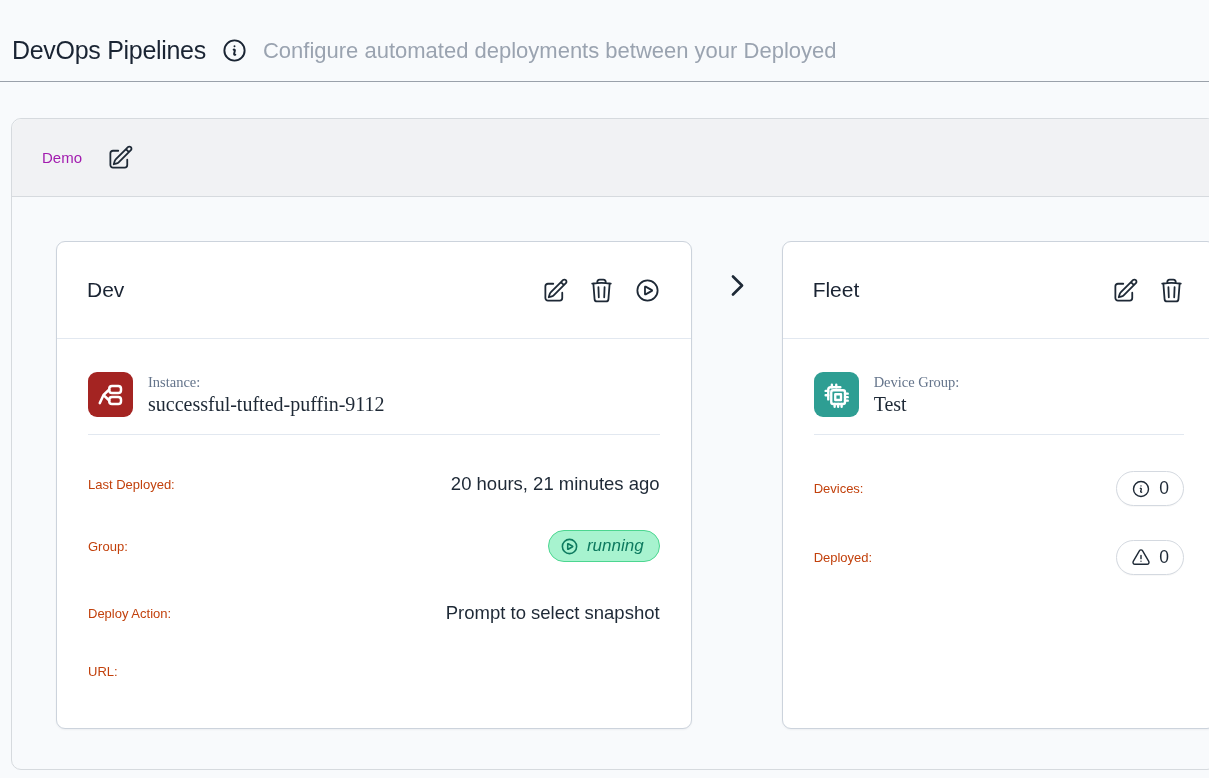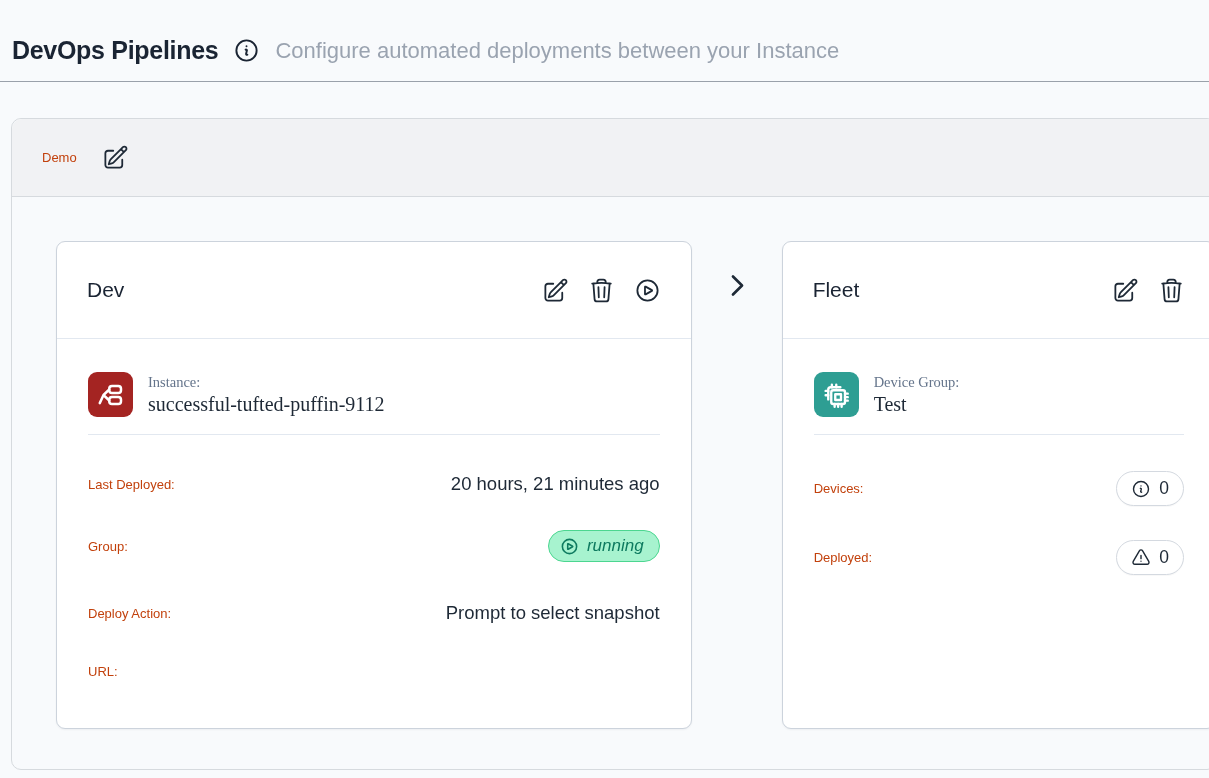--- a/index.html
+++ b/index.html
@@ -11,21 +11,21 @@
     font-family: "Liberation Sans", "DejaVu Sans", sans-serif;
     color: #1e2936;
   }
   
   .page-header {
     display: flex; align-items: center;
     padding: 20px 12px 0 12px;
     height: 81px;
   }
   .page-title {
-    font-size: 25px; font-weight: 700; color: #1a2433;
+    font-size: 25px; font-weight: 400; color: #1a2433;
     margin: 0; letter-spacing: -0.3px;
   }
   .info-btn {
     background: none; border: none; padding: 0; margin: 0 0 0 15px;
     width: 27px; height: 27px; cursor: pointer; color: #1a2433;
     display: inline-flex; align-items: center; justify-content: center;
   }
   .info-btn svg { width: 27px; height: 27px; }
   .page-subtitle {
     margin-left: 15px;
@@ -42,21 +42,21 @@
     background: #f8fafc;
   }
   .panel-header {
     height: 78px;
     display: flex; align-items: center;
     padding: 0 30px;
     background: #f1f2f4;
     border-bottom: 1px solid #d6dade;
     border-radius: 10px 10px 0 0;
   }
-  .panel-title { font-size: 13px; color: #c2410c; }
+  .panel-title { font-size: 15px; color: #a21caf; }
   .icon-btn {
     background: none; border: none; padding: 0; cursor: pointer;
     color: #1e2936; display: inline-flex; align-items: center; justify-content: center;
   }
   .icon-btn svg { width: 27px; height: 27px; }
   .panel-header .icon-btn { margin-left: 25px; }
   .panel-body {
     display: flex; align-items: flex-start;
     padding: 44px 0 40px 44px;
   }
@@ -134,21 +134,21 @@
 </head>
 <body>
 
 <header class="page-header">
   <h1 class="page-title">DevOps Pipelines</h1>
   <button class="info-btn" title="Info">
     <svg viewBox="0 0 24 24" fill="none" stroke="currentColor" stroke-width="1.7" stroke-linecap="round" stroke-linejoin="round">
       <path d="m11.25 11.25.041-.02a.75.75 0 0 1 1.063.852l-.708 2.836a.75.75 0 0 0 1.063.853l.041-.021M21 12a9 9 0 1 1-18 0 9 9 0 0 1 18 0Zm-9-3.75h.008v.008H12v-.008Z"></path>
     </svg>
   </button>
-  <span class="page-subtitle">Configure automated deployments between your Instance</span>
+  <span class="page-subtitle">Configure automated deployments between your Deployed</span>
 </header>
 <hr class="page-divider">
 
 <section class="panel">
   <div class="panel-header">
     <span class="panel-title">Demo</span>
     <button class="icon-btn" title="Edit pipeline">
       <svg viewBox="0 0 24 24" fill="none" stroke="currentColor" stroke-width="1.6" stroke-linecap="round" stroke-linejoin="round">
         <path d="m16.862 4.487 1.687-1.688a1.875 1.875 0 1 1 2.652 2.652L10.582 16.07a4.5 4.5 0 0 1-1.897 1.13L6 18l.8-2.685a4.5 4.5 0 0 1 1.13-1.897l8.932-8.931Zm0 0L19.5 7.125M18 14v4.75A2.25 2.25 0 0 1 15.75 21H5.25A2.25 2.25 0 0 1 3 18.75V8.25A2.25 2.25 0 0 1 5.25 6H10"></path>
       </svg>

